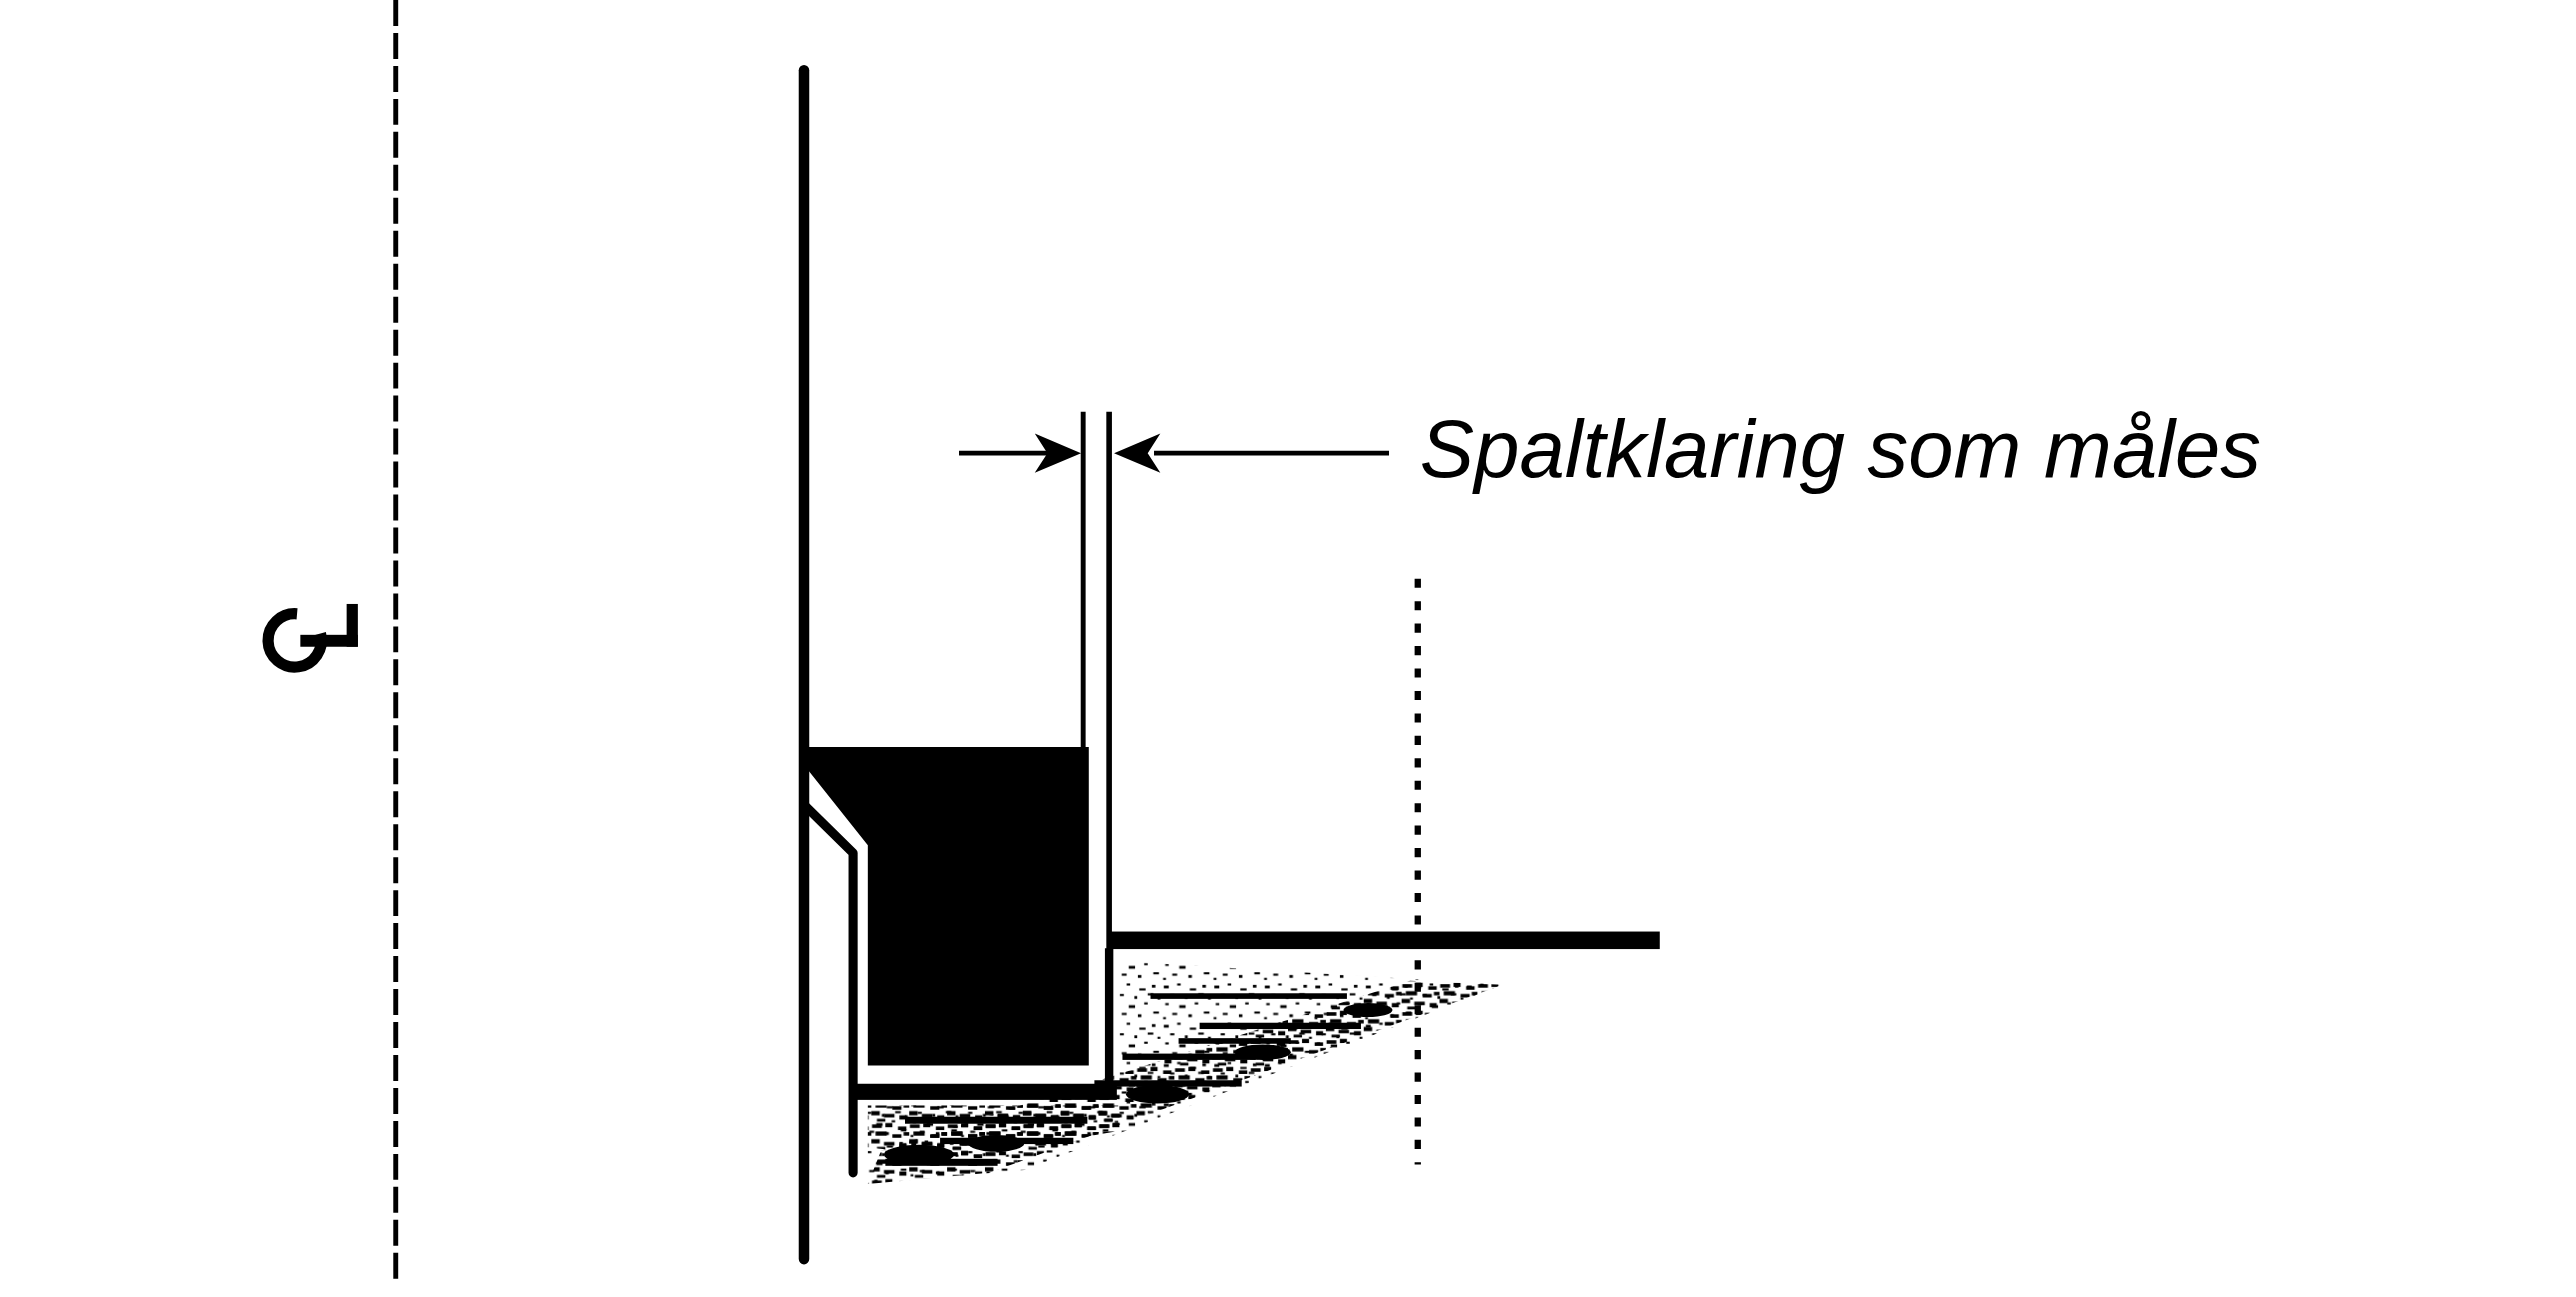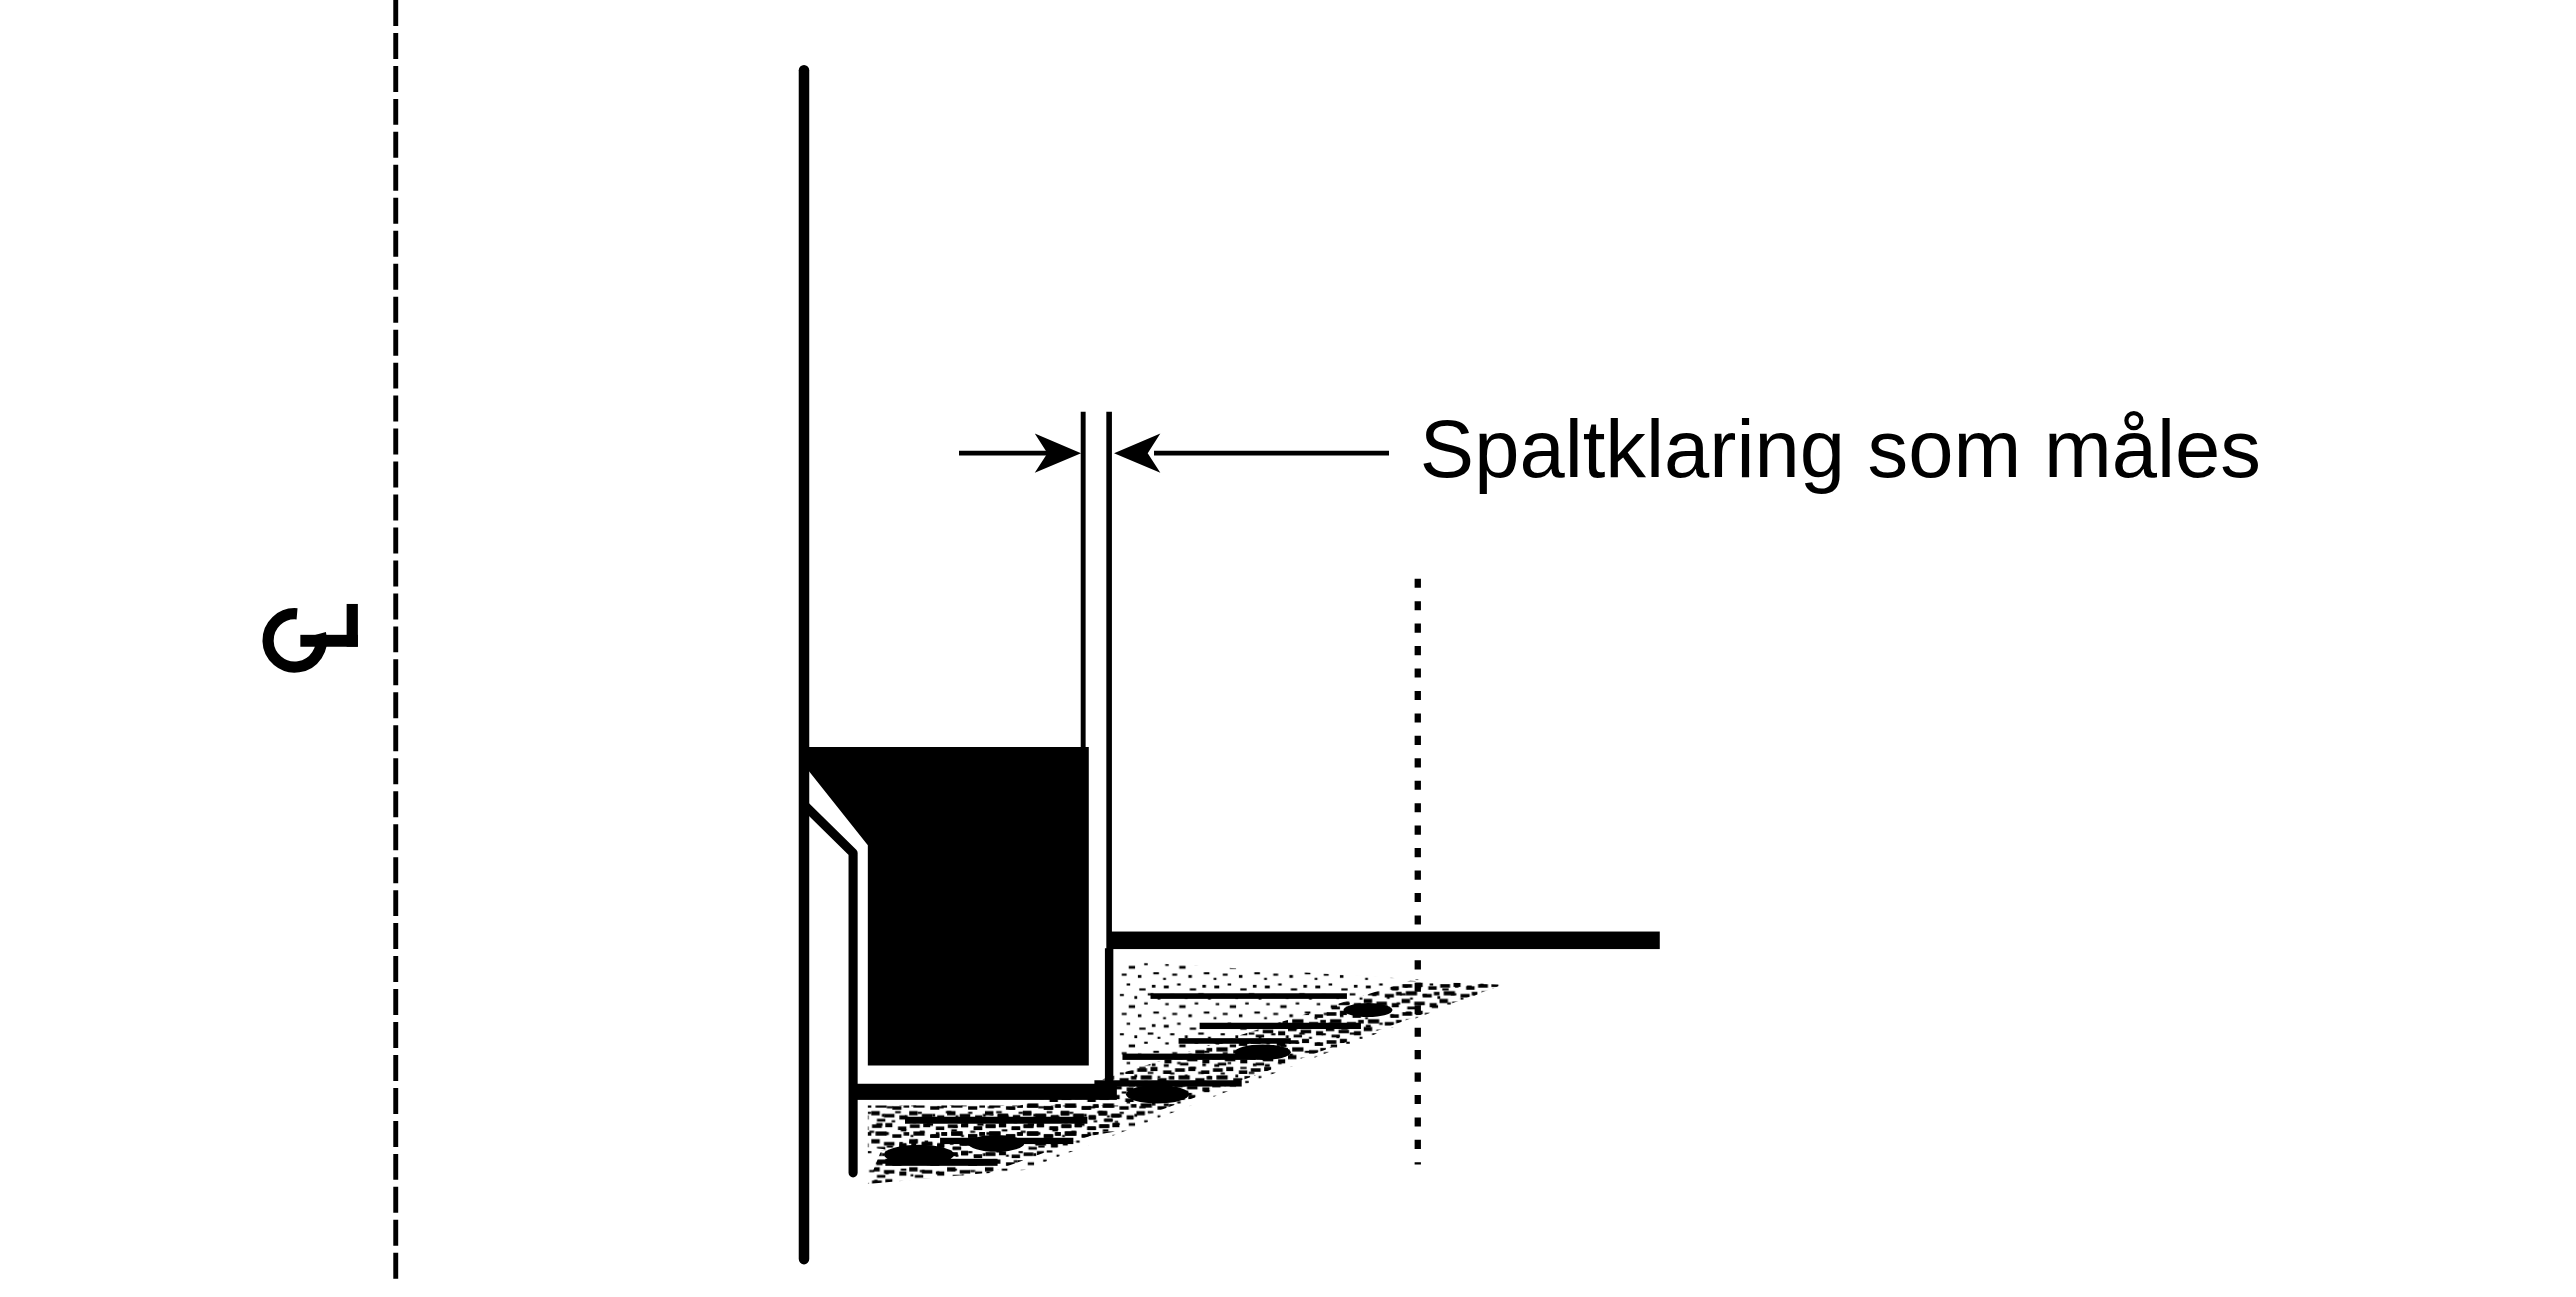--- a/index.html
+++ b/index.html
@@ -7,20 +7,21 @@
     margin: 0;
     padding: 0;
     background: #ffffff;
   }
   #stage {
     position: relative;
     width: 2576px;
     height: 1297px;
     background: #ffffff;
     overflow: hidden;
+    font-style: italic;
   }
   svg { display: block; }
   .ink-stroke { stroke: #000000; fill: none; }
   .ink-fill { fill: #000000; stroke: none; }
   text.diagram-label {
     font-family: "Liberation Sans", sans-serif;
     font-size: 116px;
     fill: #000000;
   }
 </style>

